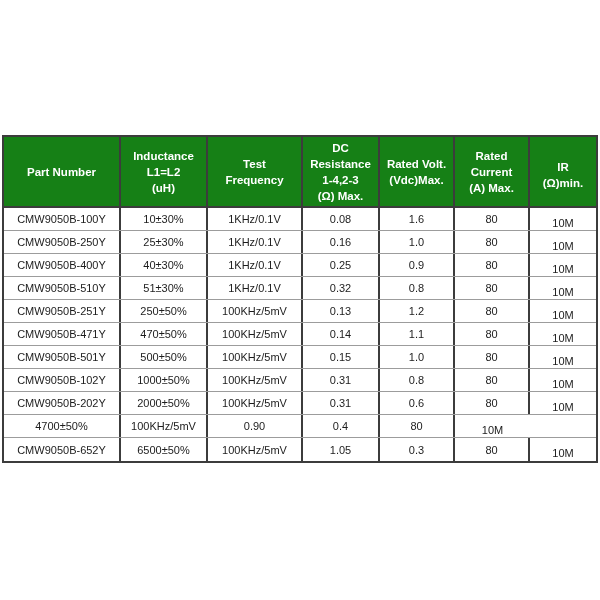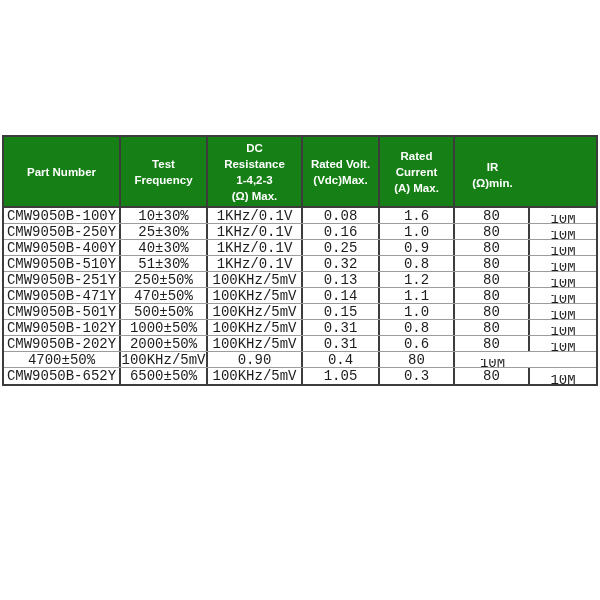--- a/index.html
+++ b/index.html
@@ -37,34 +37,36 @@
     border-bottom: 2px solid var(--grid-dark, #3c3c3c);
   }
   .th {
     color: var(--header-text, #ffffff);
     font-weight: bold;
     font-size: 11.5px;
     line-height: 16px;
     white-space: pre-line;
   }
   .tr.data {
-    height: 16px;
+    height: 23px;
     border-bottom: 1px solid var(--grid-light, #9c9c9c);
-    font-size: 14px;
+    font-size: 11px;
     color: var(--cell-text, #1c1c1c);
-    font-family: Liberation Mono, monospace;
   }
   .tbody .tr.data:last-child { border-bottom: none; }
 </style>
 </head>
 <body style="background: rgb(255, 255, 255);">
 
 <div class="spec-table">
   <div class="tr head">
     <div class="th">Part Number</div>
+    <div class="th">Inductance
+L1=L2
+(uH)</div>
     <div class="th">Test
 Frequency</div>
     <div class="th">DC
 Resistance
 1-4,2-3
 (Ω) Max.</div>
     <div class="th">Rated Volt.
 (Vdc)Max.</div>
     <div class="th">Rated
 Current

